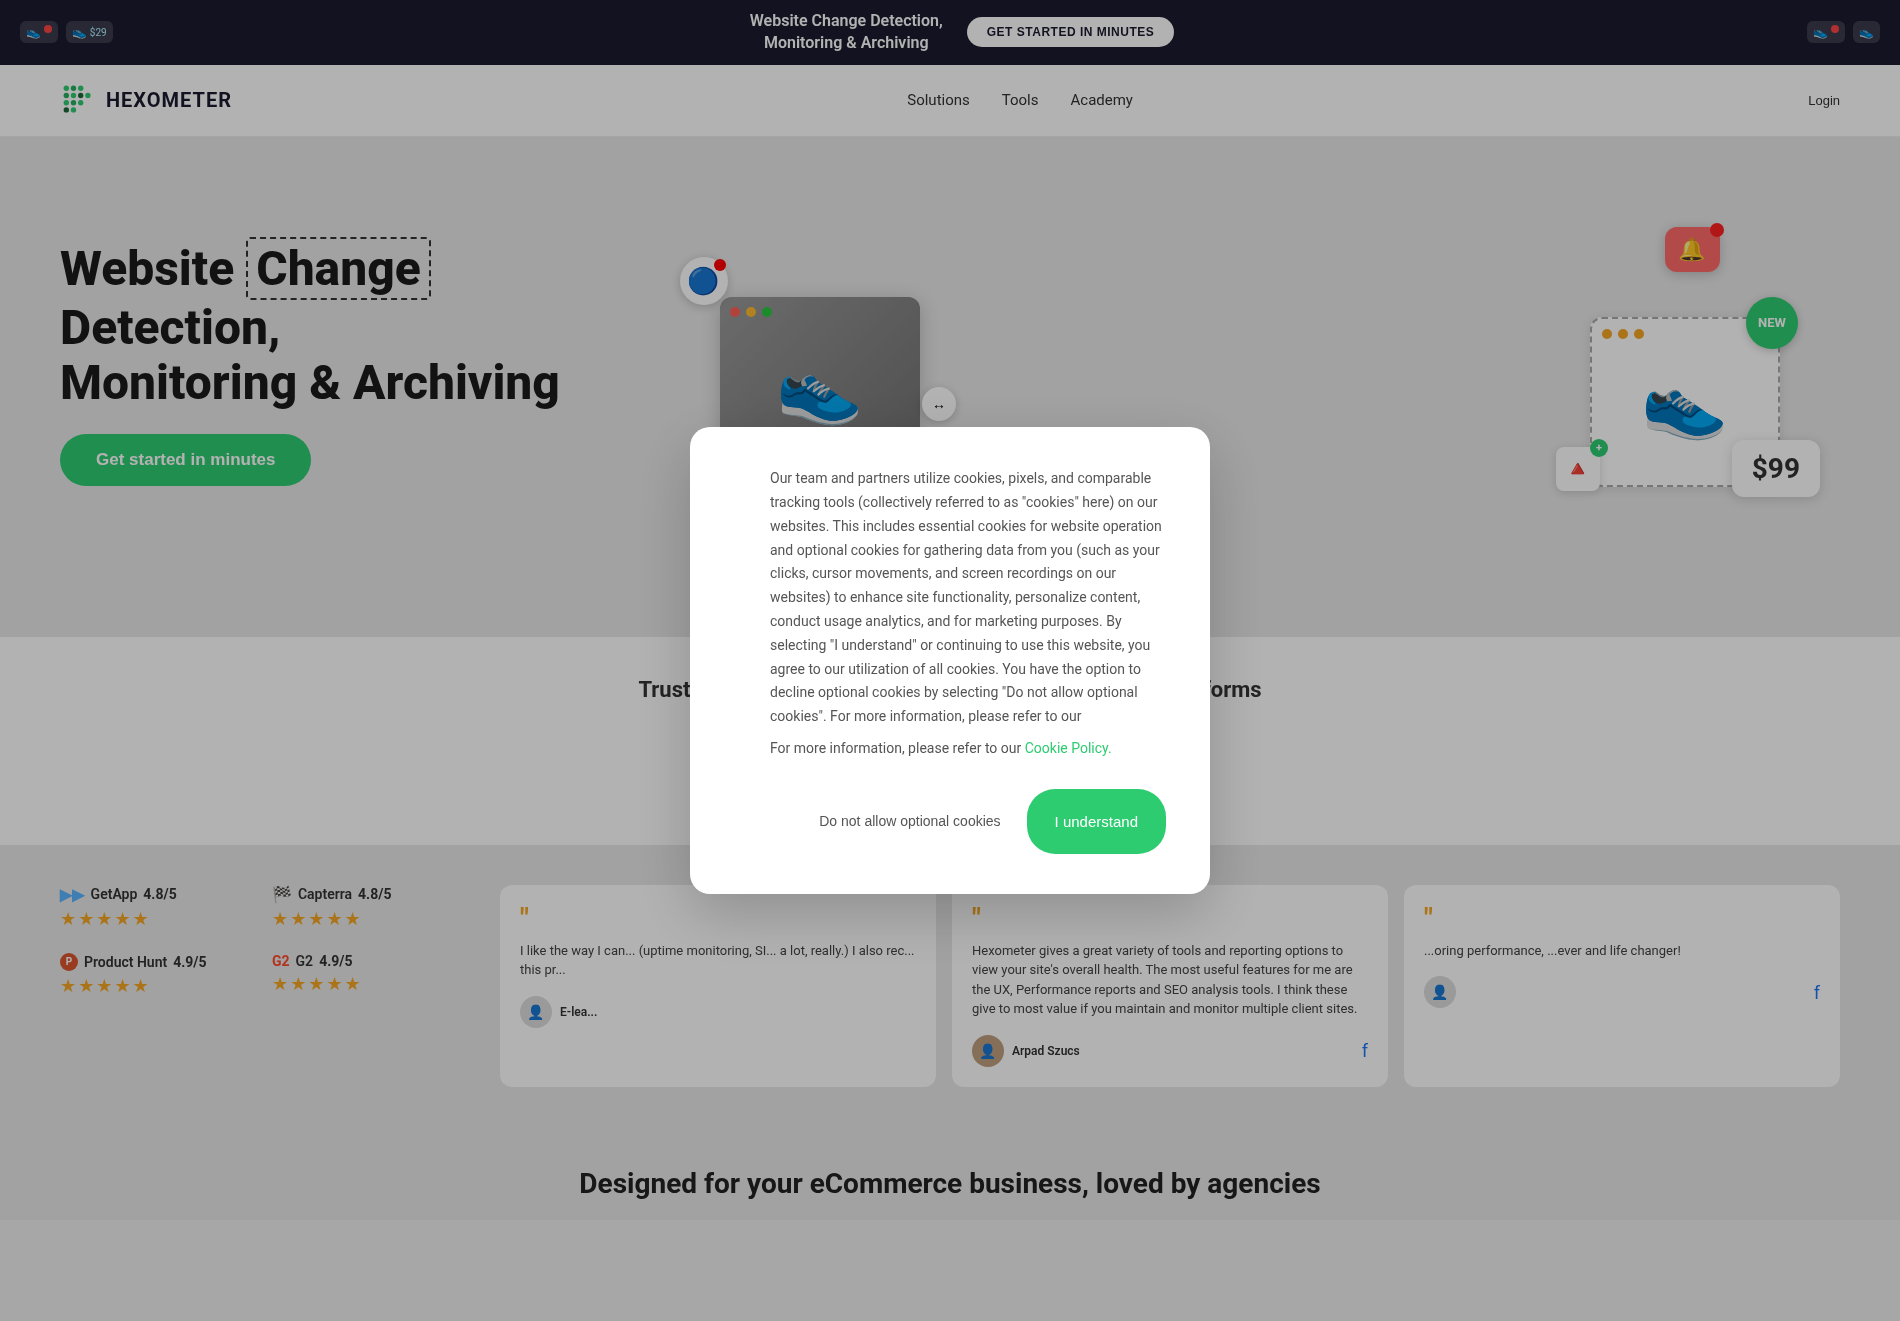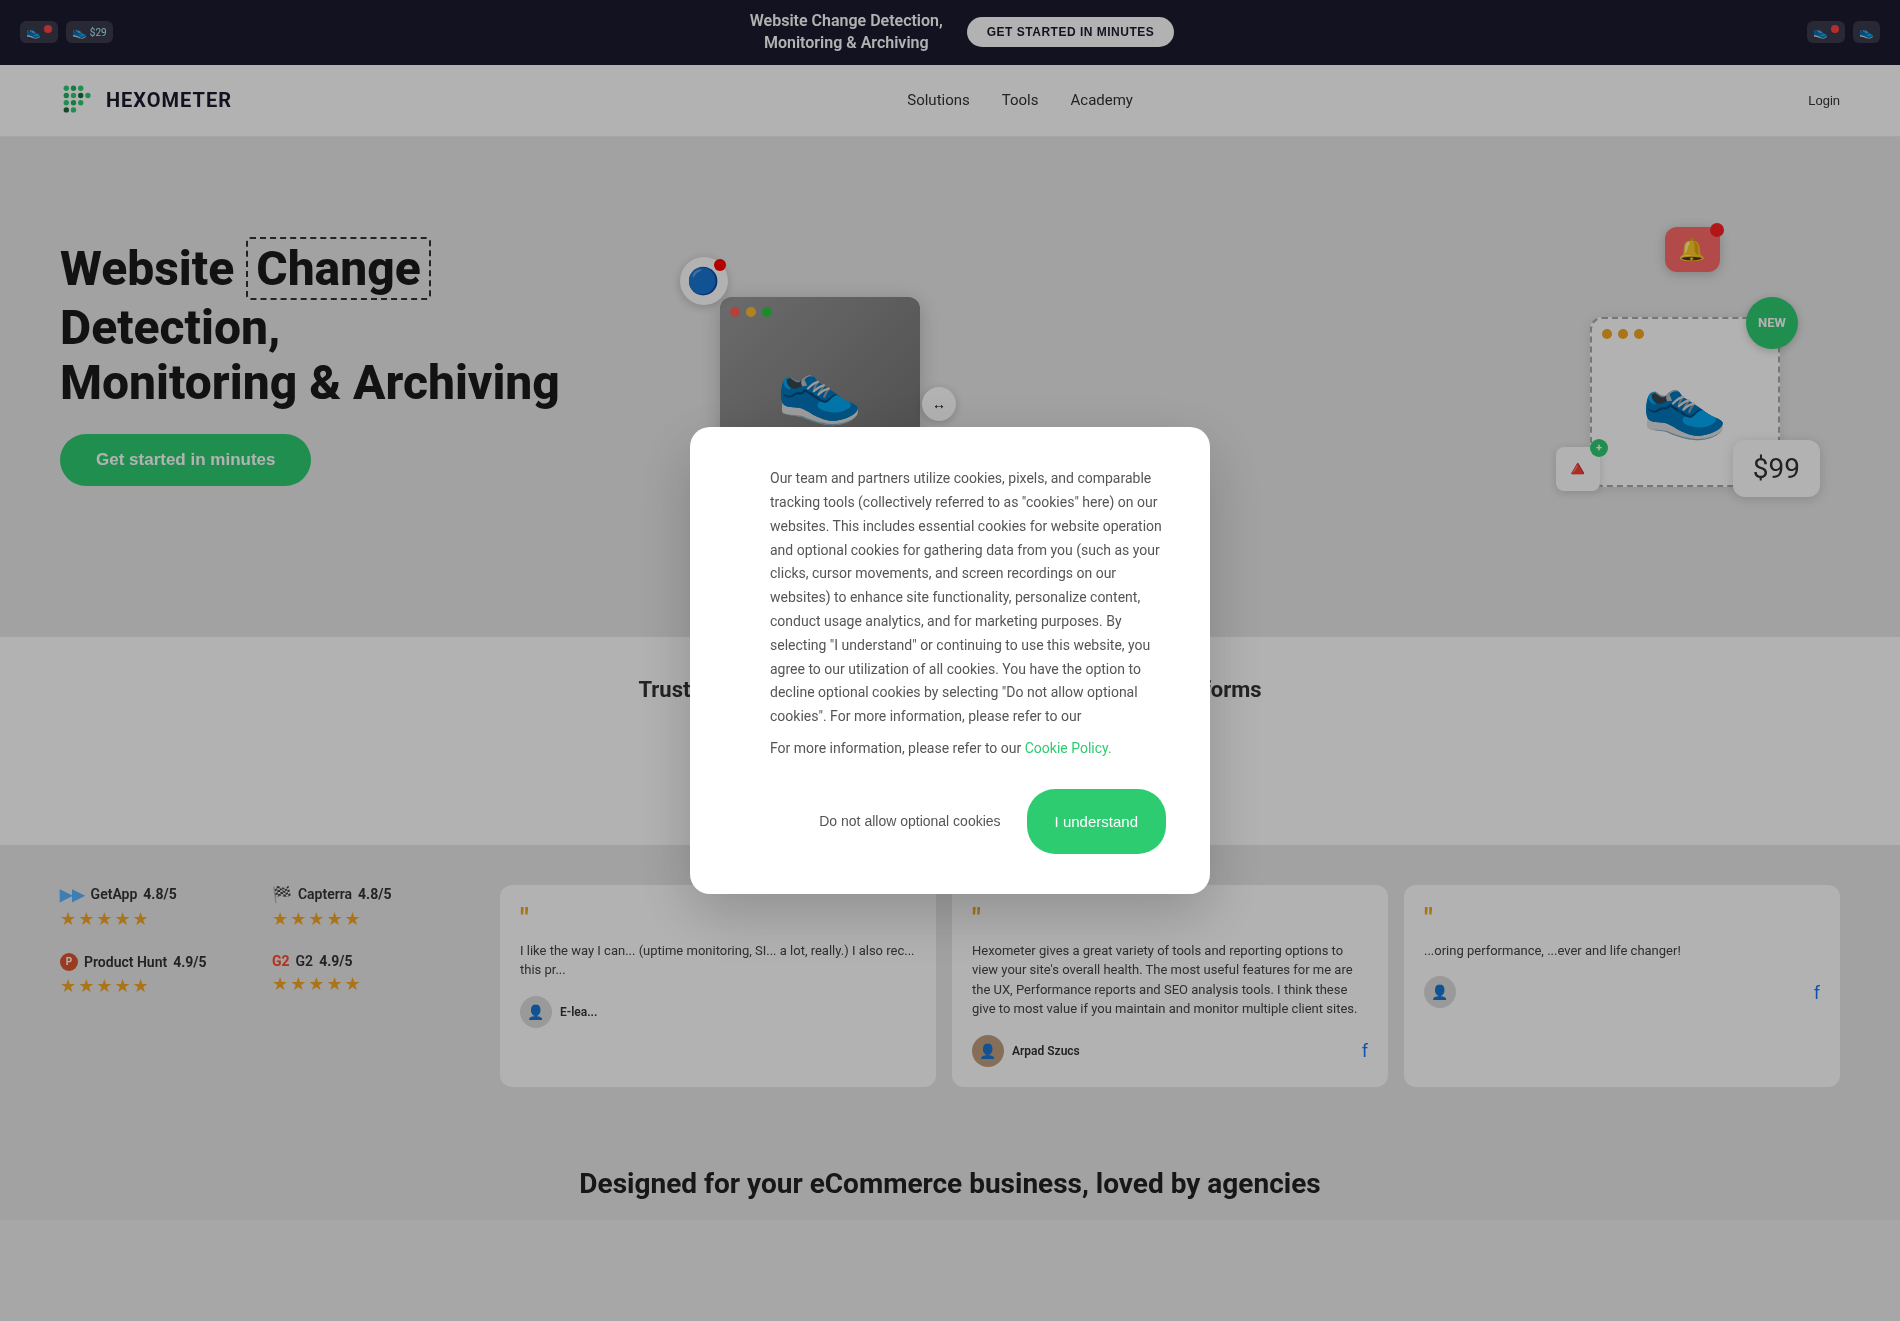--- a/index.html
+++ b/index.html
@@ -455,21 +455,21 @@
         </div>
       </div>
 
       <div style="position:absolute;right:42px;top:80px;background:#2ecc71;color:white;font-weight:700;border-radius:50%;width:52px;height:52px;display:flex;align-items:center;justify-content:center;font-size:13px;box-shadow:0 2px 8px rgba(0,0,0,0.2);z-index:4;">NEW</div>
 
       <div style="position:absolute;right:240px;top:230px;z-index:3;">
         <span style="position:absolute;top:-8px;right:-8px;background:#2ecc71;color:white;border-radius:50%;width:18px;height:18px;display:flex;align-items:center;justify-content:center;font-size:11px;font-weight:700;">+</span>
         <div style="background:white;border-radius:8px;width:44px;height:44px;display:flex;align-items:center;justify-content:center;font-size:22px;box-shadow:0 2px 8px rgba(0,0,0,0.15);">🔺</div>
       </div>
 
-      <div style="position:absolute;right:20px;bottom:80px;background:white;border-radius:12px;padding:12px 20px;font-size:28px;font-weight:400;color:#333;box-shadow:0 2px 12px rgba(0,0,0,0.15);">$99</div>
+      <div style="position:absolute;right:20px;bottom:80px;background:white;border-radius:12px;padding:12px 20px;font-size:28px;font-weight:700;color:#333;box-shadow:0 2px 12px rgba(0,0,0,0.15);">$99</div>
 
       <div style="position:absolute;left:310px;top:280px;background:white;border-radius:8px;padding:10px 12px;box-shadow:0 2px 8px rgba(0,0,0,0.15);">
         <div style="display:flex;gap:3px;align-items:flex-end;">
           <div style="width:8px;height:20px;background:#ffd700;border-radius:2px;"></div>
           <div style="width:8px;height:28px;background:#ffd700;border-radius:2px;"></div>
           <div style="width:8px;height:16px;background:#ffd700;border-radius:2px;"></div>
           <div style="width:8px;height:32px;background:#f5a623;border-radius:2px;"></div>
           <div style="width:8px;height:24px;background:#ffd700;border-radius:2px;"></div>
         </div>
         <span style="position:absolute;top:-8px;right:-8px;background:#2ecc71;color:white;border-radius:50%;width:18px;height:18px;display:flex;align-items:center;justify-content:center;font-size:11px;font-weight:700;">+</span>

